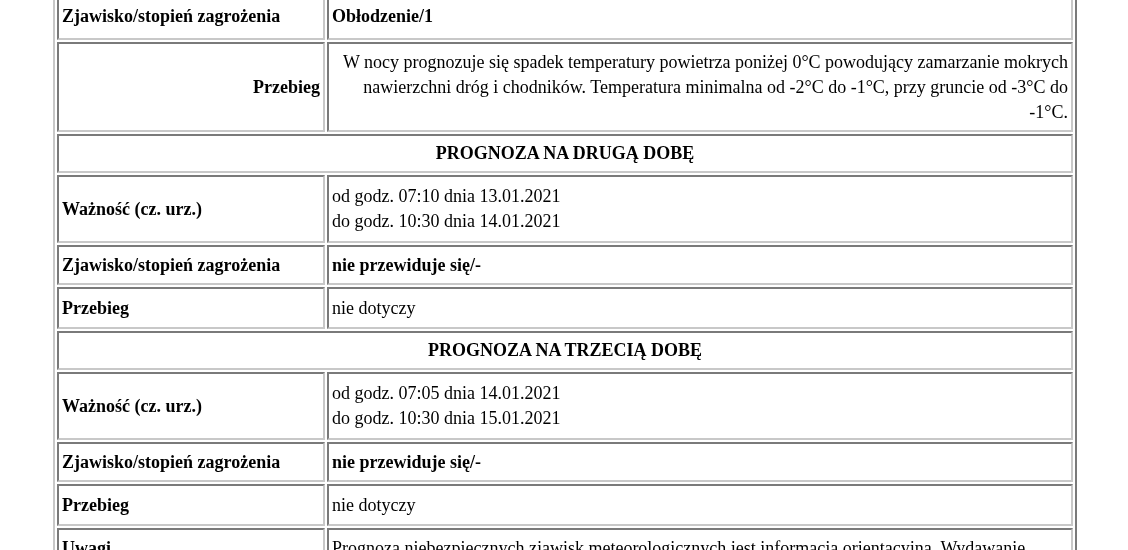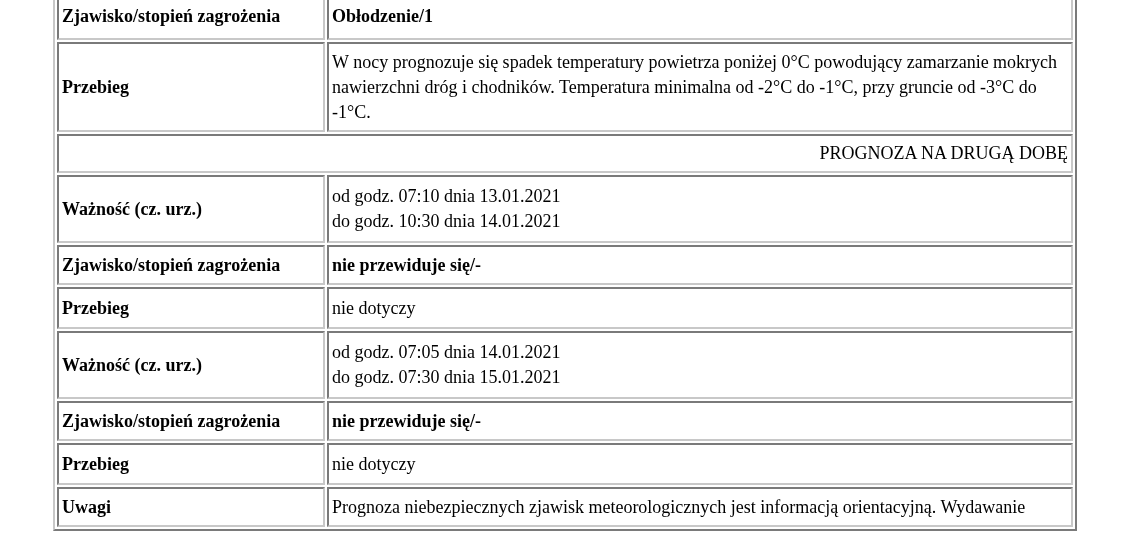--- a/index.html
+++ b/index.html
@@ -44,26 +44,26 @@
       width: 258px;
       font-weight: bold;
     }
     td.value {
       font-weight: normal;
     }
     td.value.bold {
       font-weight: bold;
     }
     td.section {
-      text-align: right;
-      font-weight: normal;
+      text-align: center;
+      font-weight: bold;
       padding: 7px 3px 8px 3px;
     }
     tr.r-first td { height: 36px; }
-    tr.r-przebieg-1 td { height: 78px; }
+    tr.r-przebieg-1 td { height: 78px; text-align: right; }
     tr.r-section td { height: 27px; }
     tr.r-waznosc td { height: 56px; }
     tr.r-single td { height: 28px; }
     tr.r-single2 td { height: 30px; }
     .line { display: block; }
   </style>
 </head>
 <body>
 
 <div class="wrap">
@@ -91,25 +91,28 @@
       </tr>
       <tr class="r-single">
         <td class="label">Zjawisko/stopień zagrożenia</td>
         <td class="value bold">nie przewiduje się/-</td>
       </tr>
       <tr class="r-single2">
         <td class="label">Przebieg</td>
         <td class="value">nie dotyczy</td>
       </tr>
 
+      <tr class="r-section">
+        <td class="section" colspan="2">PROGNOZA NA TRZECIĄ DOBĘ</td>
+      </tr>
       <tr class="r-waznosc">
         <td class="label">Ważność (cz. urz.)</td>
         <td class="value">
           <span class="line">od godz. 07:05 dnia 14.01.2021</span>
-          <span class="line">do godz. 07:30 dnia 15.01.2021</span>
+          <span class="line">do godz. 10:30 dnia 15.01.2021</span>
         </td>
       </tr>
       <tr class="r-single">
         <td class="label">Zjawisko/stopień zagrożenia</td>
         <td class="value bold">nie przewiduje się/-</td>
       </tr>
       <tr class="r-single2">
         <td class="label">Przebieg</td>
         <td class="value">nie dotyczy</td>
       </tr>

